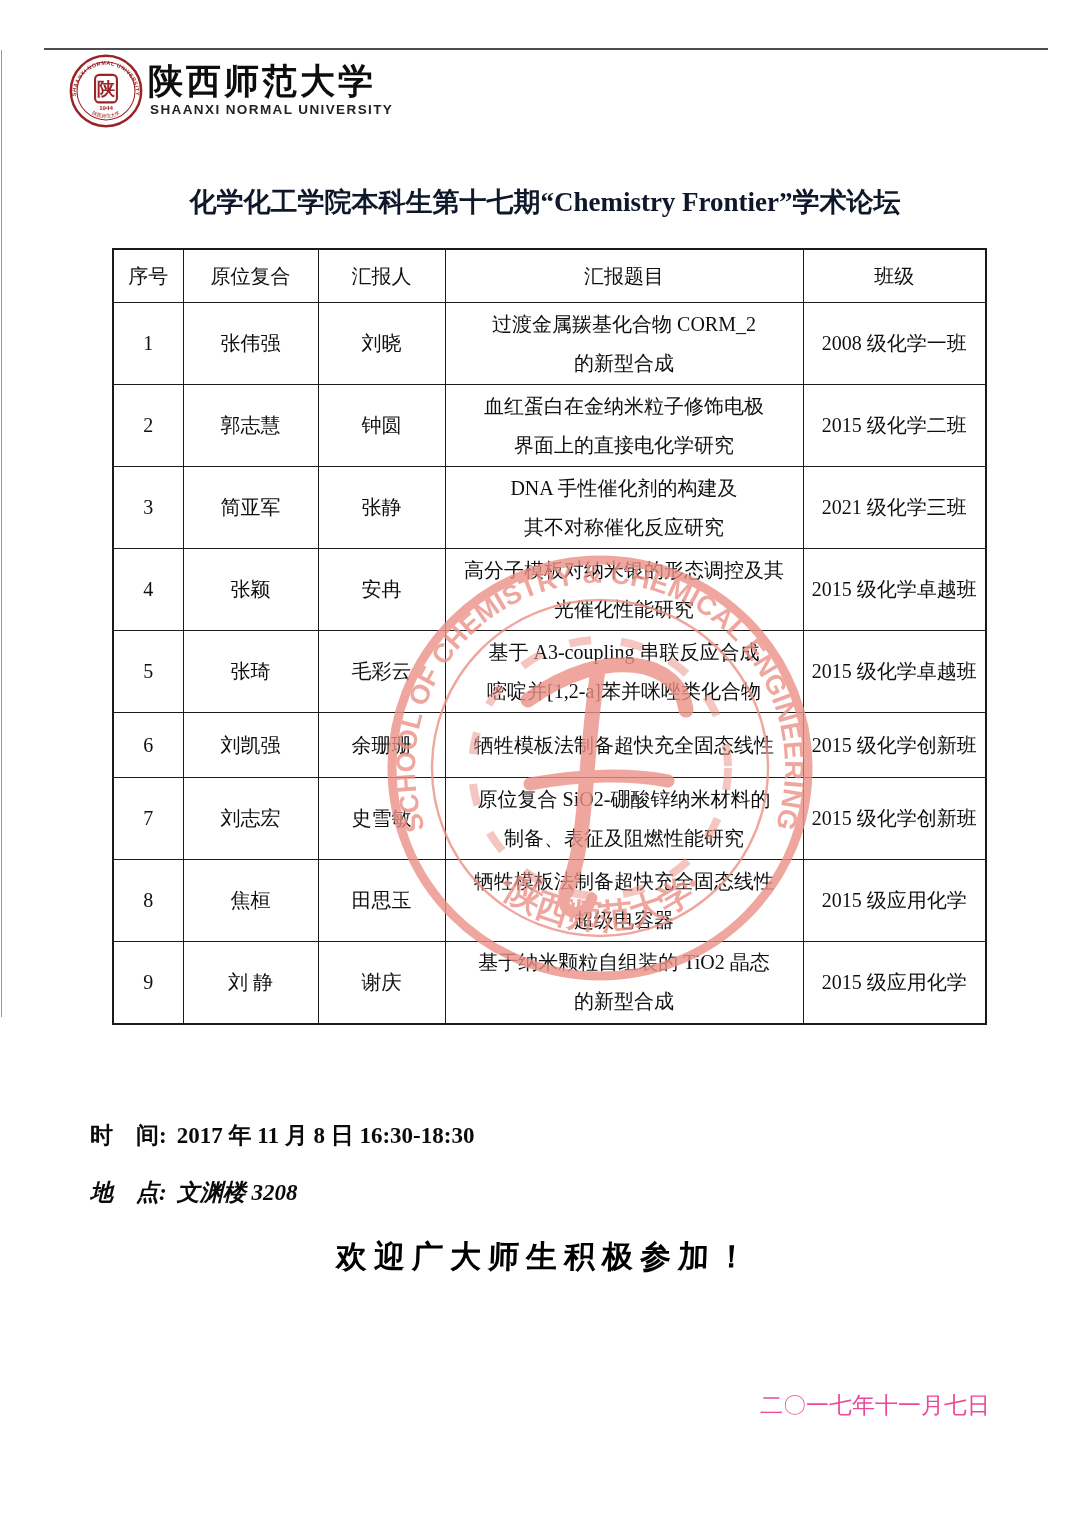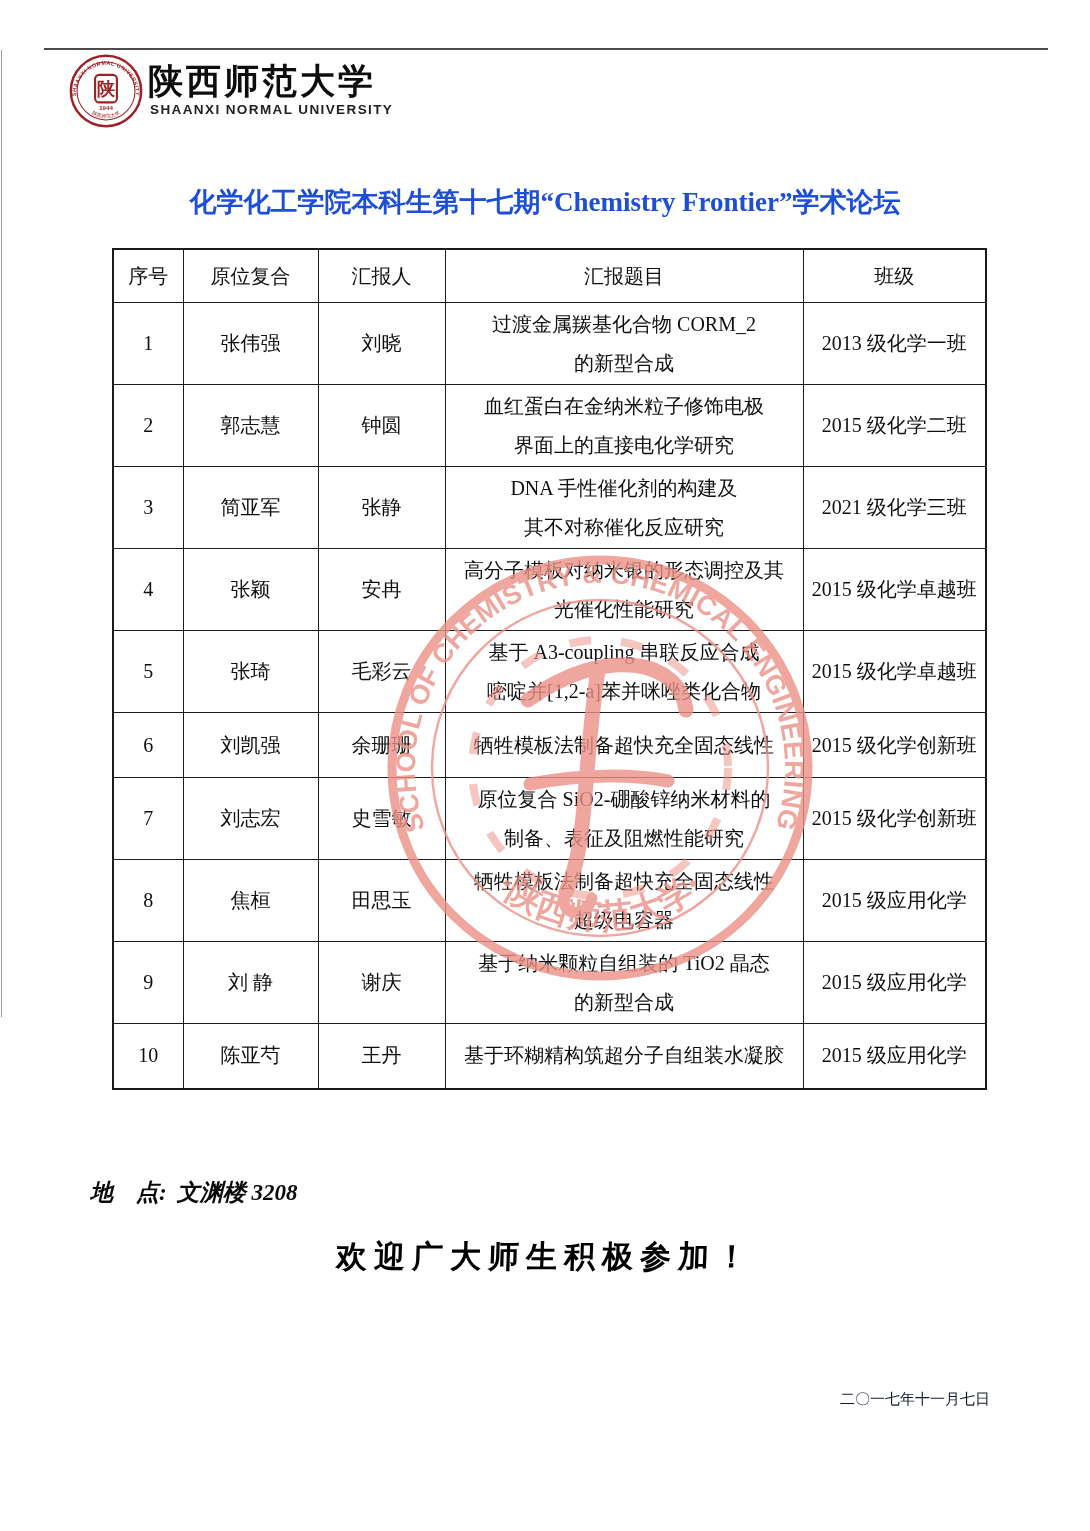--- a/index.html
+++ b/index.html
@@ -21,21 +21,21 @@
     font-family:"DejaVu Serif","Liberation Serif",serif;
   }
   .org-en{
     position:absolute;left:150px;top:102px;
     font-size:13.5px;font-weight:bold;letter-spacing:1.4px;color:#222;
     font-family:"Liberation Sans","DejaVu Sans",sans-serif;
   }
 
   .doc-title{
     position:absolute;left:0;top:184px;width:1090px;
-    text-align:center;font-size:27px;font-weight:bold;color:#1d4ed8;
+    text-align:center;font-size:27px;font-weight:bold;color:#0f172a;
   }
 
   table.forum{
     position:absolute;left:112px;top:248px;width:873px;
     border-collapse:collapse;table-layout:fixed;
     background:transparent;z-index:2;
   }
   table.forum th,table.forum td{
     border:1.5px solid #1a1a1a;
     text-align:center;vertical-align:middle;
@@ -58,21 +58,21 @@
   .info-line .val{margin-left:10px;font-weight:bold;}
 
   .slogan{
     position:absolute;left:0;top:1236px;width:1090px;text-align:center;
     font-size:31px;font-weight:900;letter-spacing:7px;color:#000;
     font-family:"DejaVu Serif","Liberation Serif",serif;
     transform:skewX(-2deg);
   }
 
   .footer-org{position:absolute;top:1330px;right:66px;font-size:23px;color:#0a0a0a;}
-  .footer-date{position:absolute;top:1390px;right:100px;font-size:15px;color:#0f172a;}
+  .footer-date{position:absolute;top:1390px;right:100px;font-size:23px;color:#ec4899;}
 </style>
 </head>
 <body>
 
 <div class="page">
 
   <div class="top-rule"></div>
   <div class="left-edge-line"></div>
 
   <svg class="logo-svg" viewBox="0 0 80 80">
@@ -117,21 +117,21 @@
         <th>班级</th>
       </tr>
     </thead>
     <tbody id="table-body">
         <tr style="height: 82px;">
       <td>1</td>
       <td>张伟强</td>
       <td>刘晓</td>
       <td class="topic-cell">过渡金属羰基化合物 CORM_2
 的新型合成</td>
-      <td>2013 级化学一班</td>
+      <td>2008 级化学一班</td>
     </tr>
         <tr style="height: 82px;">
       <td>2</td>
       <td>郭志慧</td>
       <td>钟圆</td>
       <td class="topic-cell">血红蛋白在金纳米粒子修饰电极
 界面上的直接电化学研究</td>
       <td>2015 级化学二班</td>
     </tr>
         <tr style="height: 82px;">
@@ -180,27 +180,20 @@
       <td class="topic-cell">牺牲模板法制备超快充全固态线性
 超级电容器</td>
       <td>2015 级应用化学</td>
     </tr>
         <tr style="height: 82px;">
       <td>9</td>
       <td>刘 静</td>
       <td>谢庆</td>
       <td class="topic-cell">基于纳米颗粒自组装的 TiO2 晶态
 的新型合成</td>
-      <td>2015 级应用化学</td>
-    </tr>
-        <tr style="height: 65px;">
-      <td>10</td>
-      <td>陈亚芍</td>
-      <td>王丹</td>
-      <td class="topic-cell">基于环糊精构筑超分子自组装水凝胶</td>
       <td>2015 级应用化学</td>
     </tr>
       </tbody>
   </table>
 
   <svg class="seal-svg" viewBox="0 0 440 440">
     <defs>
       <path id="seal-top-arc" d="M 52.4,298.2 A 185,185 0 1 1 387.6,298.2"></path>
       <path id="seal-bottom-arc" d="M 89,311.8 A 160,160 0 0 0 351,311.8"></path>
     </defs>
@@ -216,20 +209,23 @@
       <textPath href="#seal-bottom-arc" startOffset="50%" text-anchor="middle">·陕西师范大学·</textPath>
     </text>
     <g stroke="#ec9186" fill="none" stroke-linecap="round">
       <path d="M 148 152 C 226 96, 300 112, 306 162" stroke-width="15"></path>
       <path d="M 218 122 C 203 220, 208 298, 186 344" stroke-width="15"></path>
       <path d="M 150 236 C 202 226, 252 226, 288 233" stroke-width="13"></path>
       <path d="M 186 344 C 176 368, 206 372, 212 350" stroke-width="11"></path>
     </g>
   </svg>
 
+  <div class="info-line info-time">
+    <span>时　间:</span><span class="val">2017 年 11 月 8 日 16:30-18:30</span>
+  </div>
   <div class="info-line info-place">
     <span>地　点:</span><span class="val">文渊楼 3208</span>
   </div>
 
   <div class="slogan">欢迎广大师生积极参加！</div>
 
   <div class="footer-date">二〇一七年十一月七日</div>
 
 </div>
 

